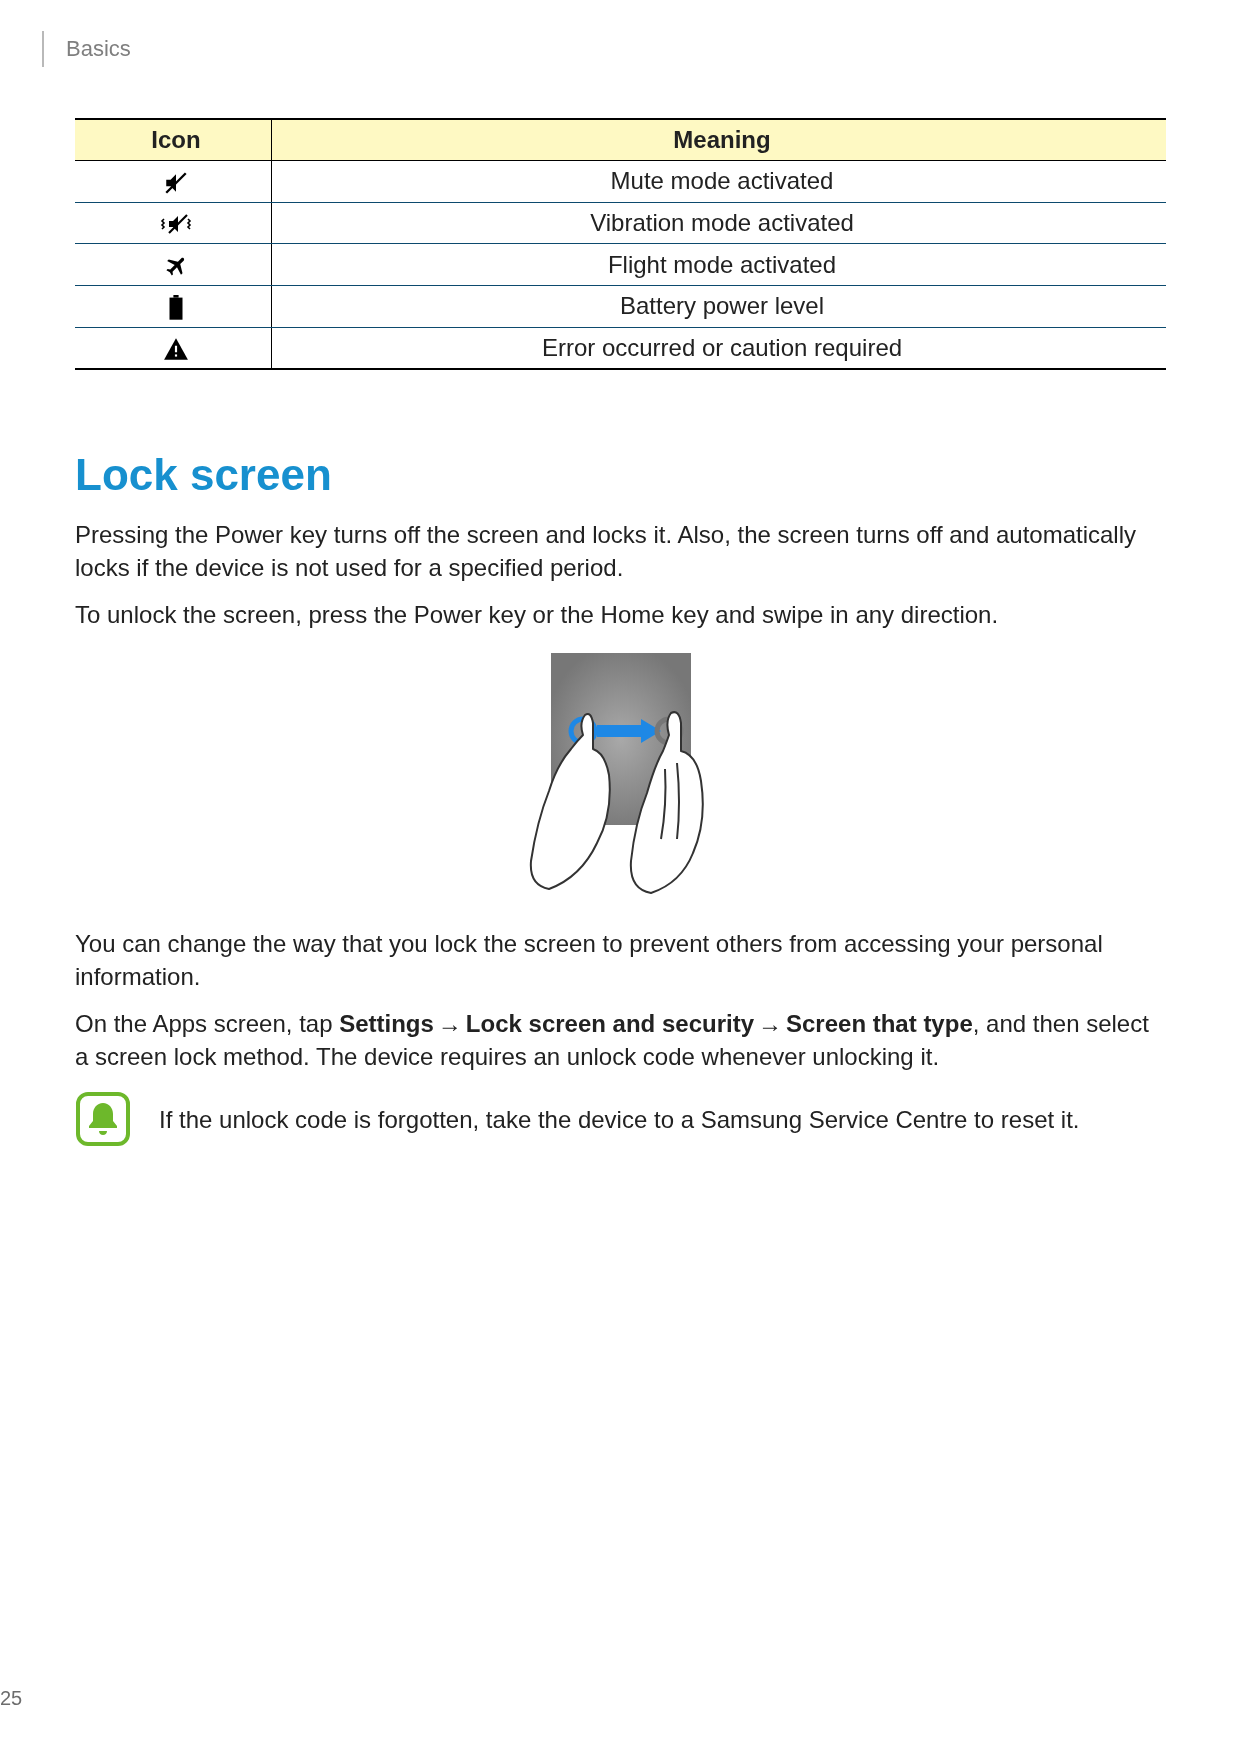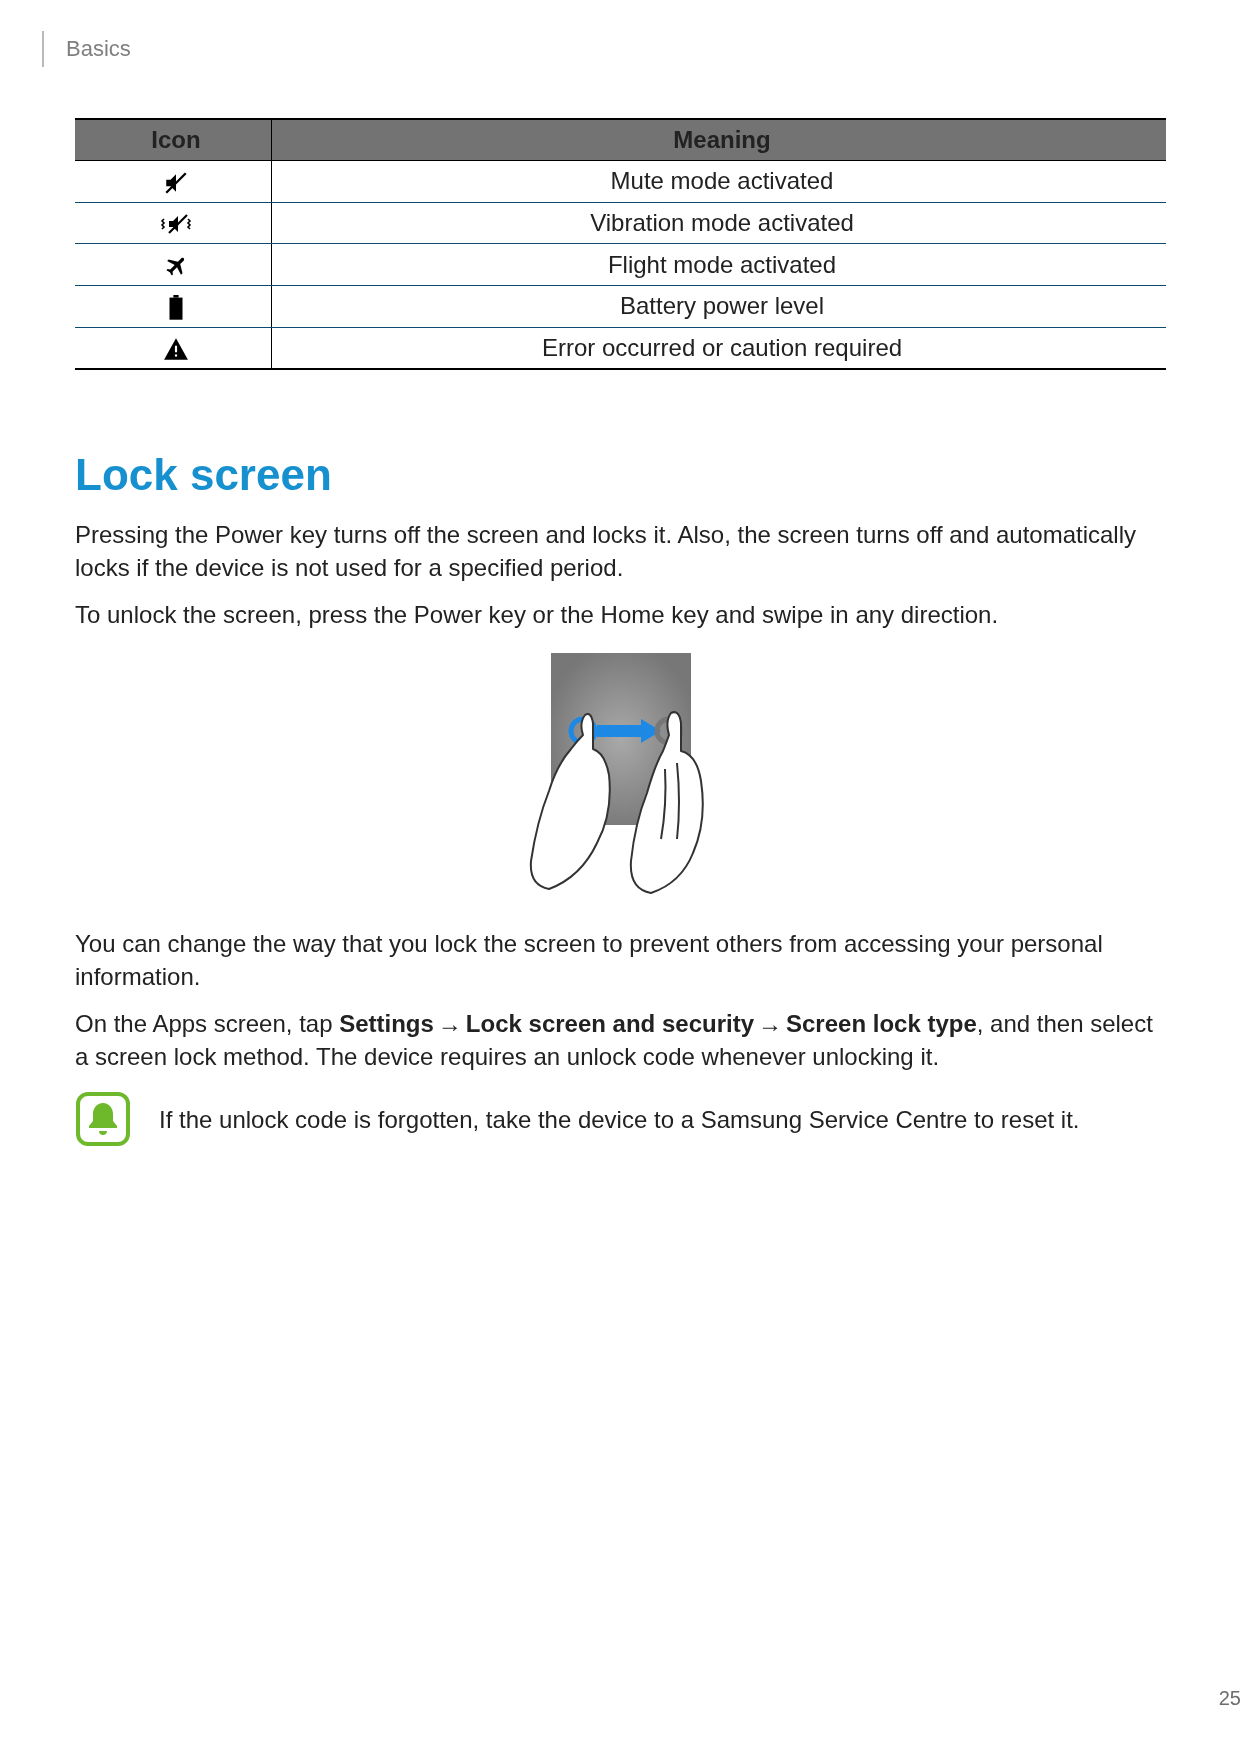--- a/index.html
+++ b/index.html
@@ -40,21 +40,21 @@
     margin-top: 78px;
   }
   table.icon-table th, table.icon-table td {
     text-align: center;
     font-size: 24px;
     padding: 6px 10px 6px 16px;
   }
   table.icon-table thead th {
     border-top: 2px solid #000;
     border-bottom: 1px solid #000;
-    background: #737373;
+    background: #fef9c3;
     font-weight: 700;
   }
   table.icon-table thead th.icon-col {
     text-align: center;
     width: 170px;
     border-right: 1px solid #000;
   }
   table.icon-table tbody td {
     border-bottom: 1px solid #0c4a6e;
   }
@@ -107,21 +107,21 @@
     font-size: 24px;
     line-height: 1.38;
     padding-top: 12px;
   }
 
   .page-number {
     position: absolute;
     bottom: 44px;
     left: 0;
     width: 1241px;
-    text-align: right;
+    text-align: left;
     font-size: 20px;
     color: #6d6d6d;
   }
 </style>
 </head>
 <body>
 
 <div class="page">
 
   <div class="crumb-wrap">
@@ -221,21 +221,21 @@
 
         <path d="M176 110 Q180 150 176 186" fill="none"></path>
         <path d="M164 116 Q166 152 160 186" fill="none"></path>
       </g>
     </svg>
   </div>
 
   <p class="body">You can change the way that you lock the screen to prevent others from accessing your personal information.</p>
 
   <p class="body instr-wrap">
-    <span>On the Apps screen, tap </span><span class="instr-bold">Settings</span><span class="arrow-glyph">→</span><span class="instr-bold">Lock screen and security</span><span class="arrow-glyph">→</span><span class="instr-bold">Screen lock type</span><span>, and then select a screen lock method. The device requires an unlock code whenever unlocking it.</span>
+    <span>On the Apps screen, tap </span><span class="instr-bold">Settings</span><span class="arrow-glyph">→</span><span class="instr-bold">Lock screen and security</span><span class="arrow-glyph">→</span><span class="instr-bold">Screen that type</span><span>, and then select a screen lock method. The device requires an unlock code whenever unlocking it.</span>
   </p>
 
   <div class="note-row">
     <div class="note-icon">
       <svg width="56" height="56" viewBox="0 0 56 56">
         <rect x="3" y="3" width="50" height="50" rx="10" ry="10" fill="none" stroke="#6db82b" stroke-width="4"></rect>
         <path fill="#6db82b" d="M28 12c-6 0-10 5-10 11v7l-4 5v2h28v-2l-4-5v-7c0-6-4-11-10-11z"></path>
         <path fill="#6db82b" d="M24 40c0 2.4 1.8 4 4 4s4-1.6 4-4h-8z"></path>
       </svg>
     </div>

